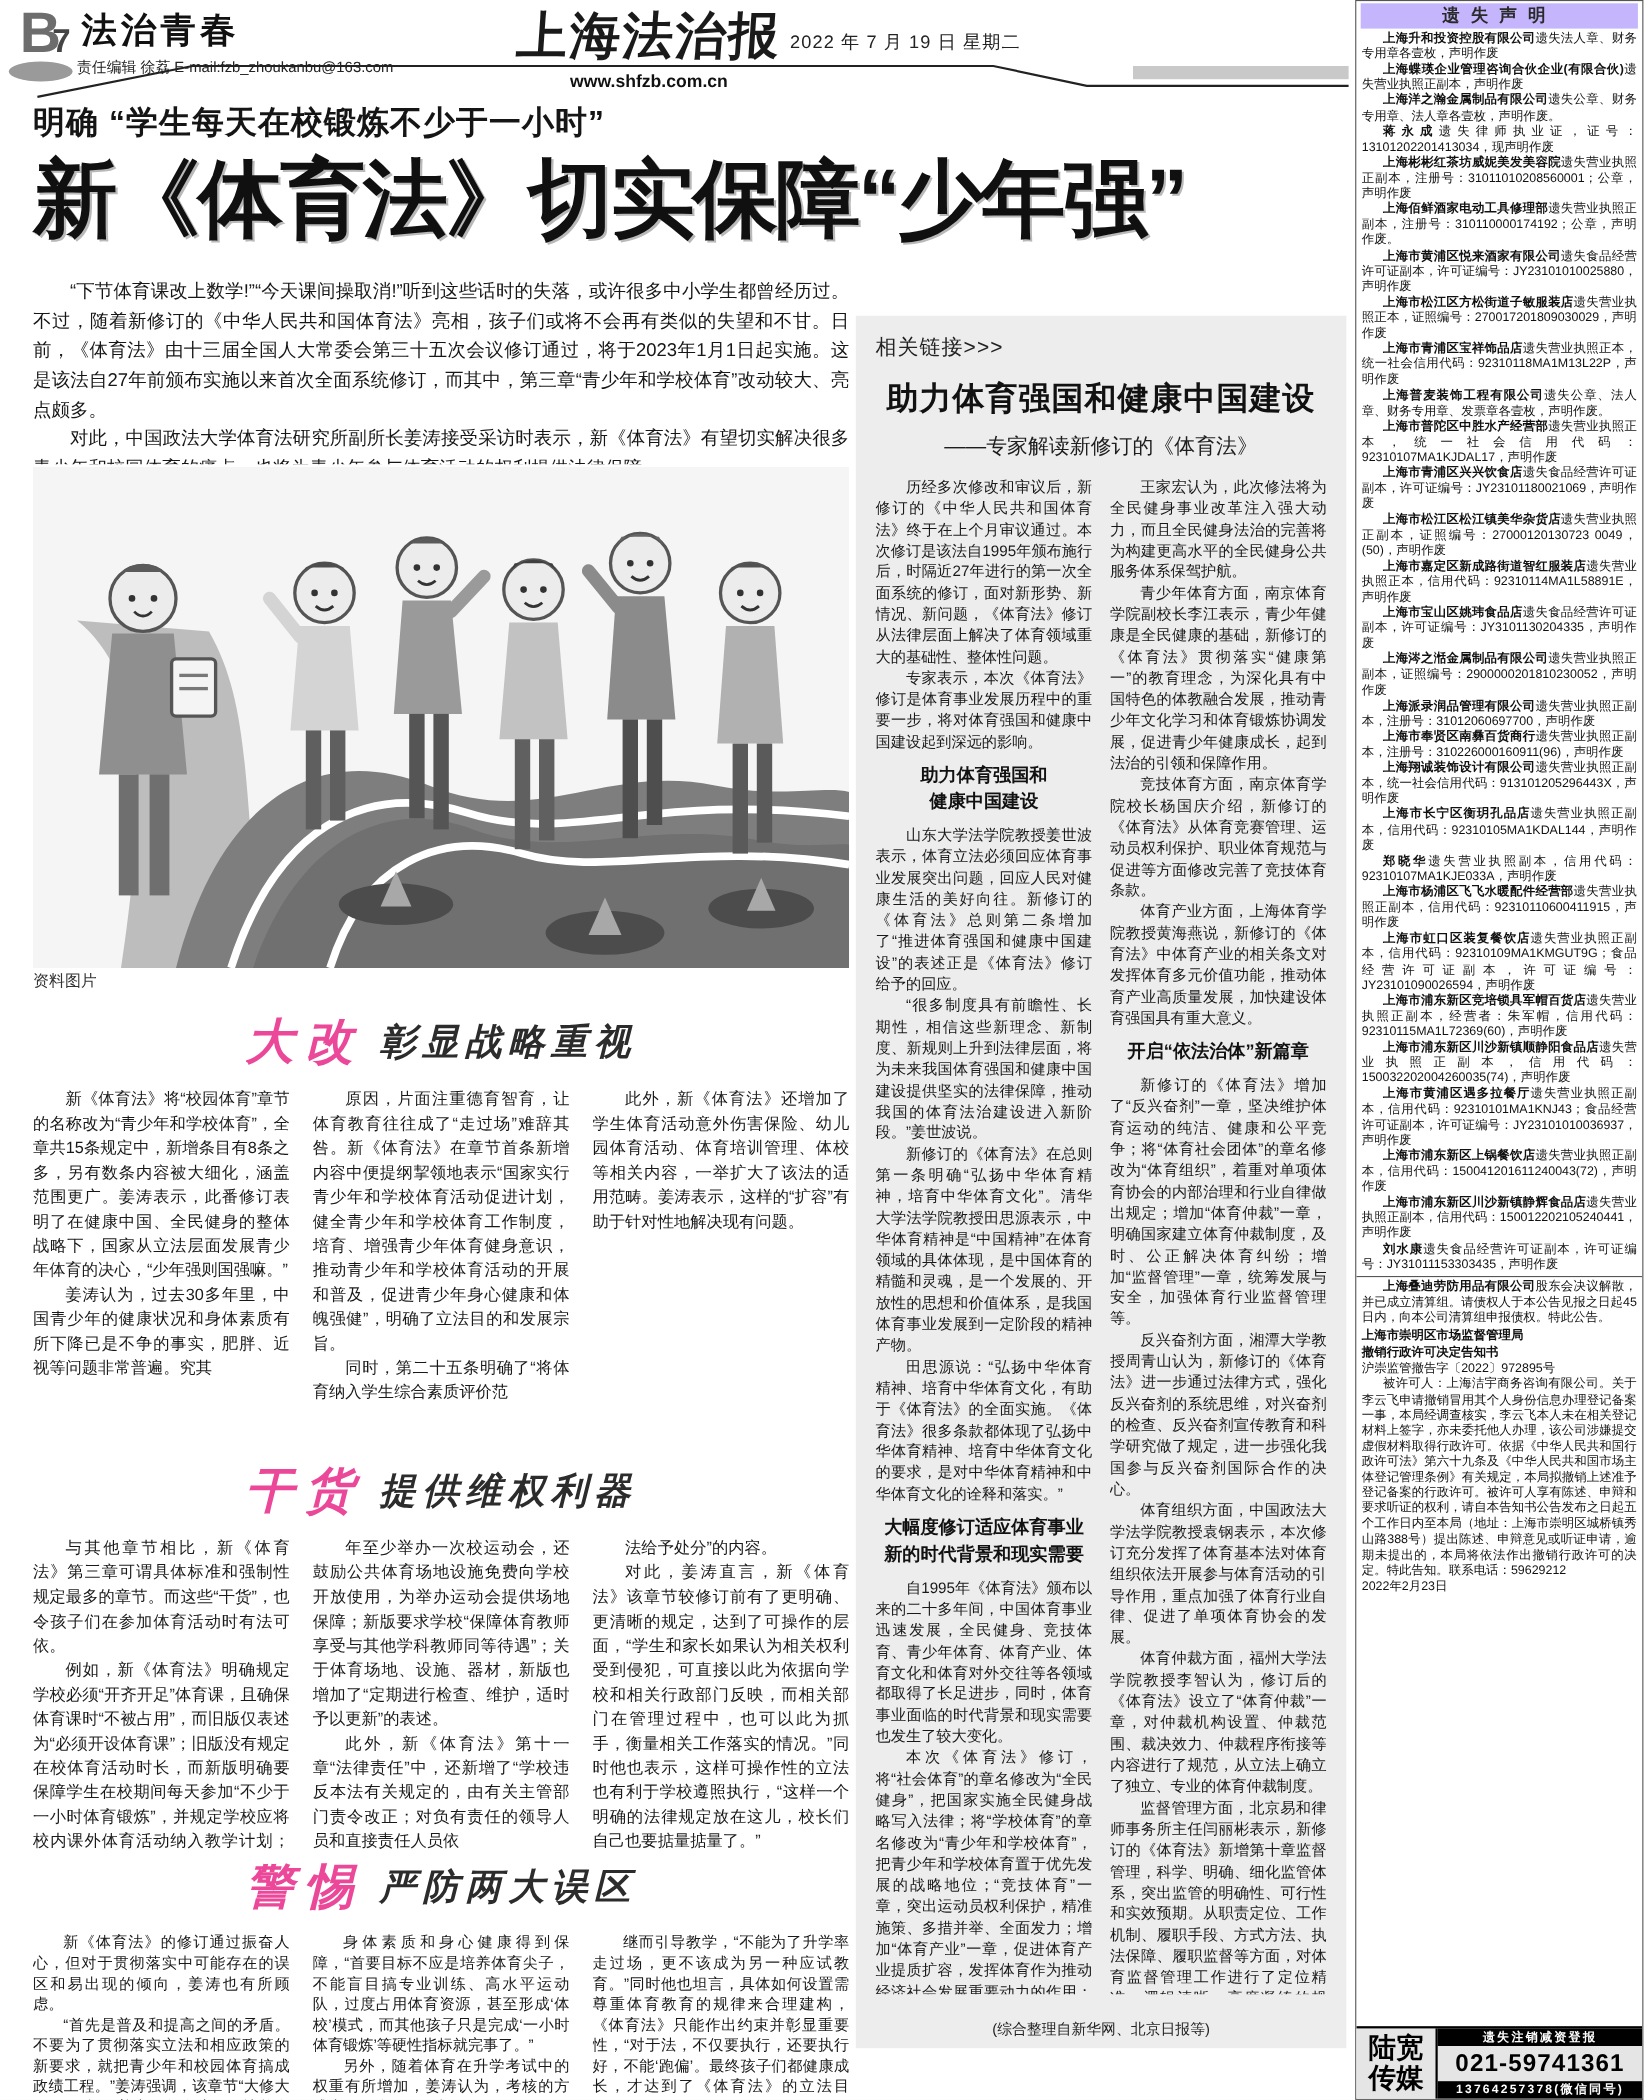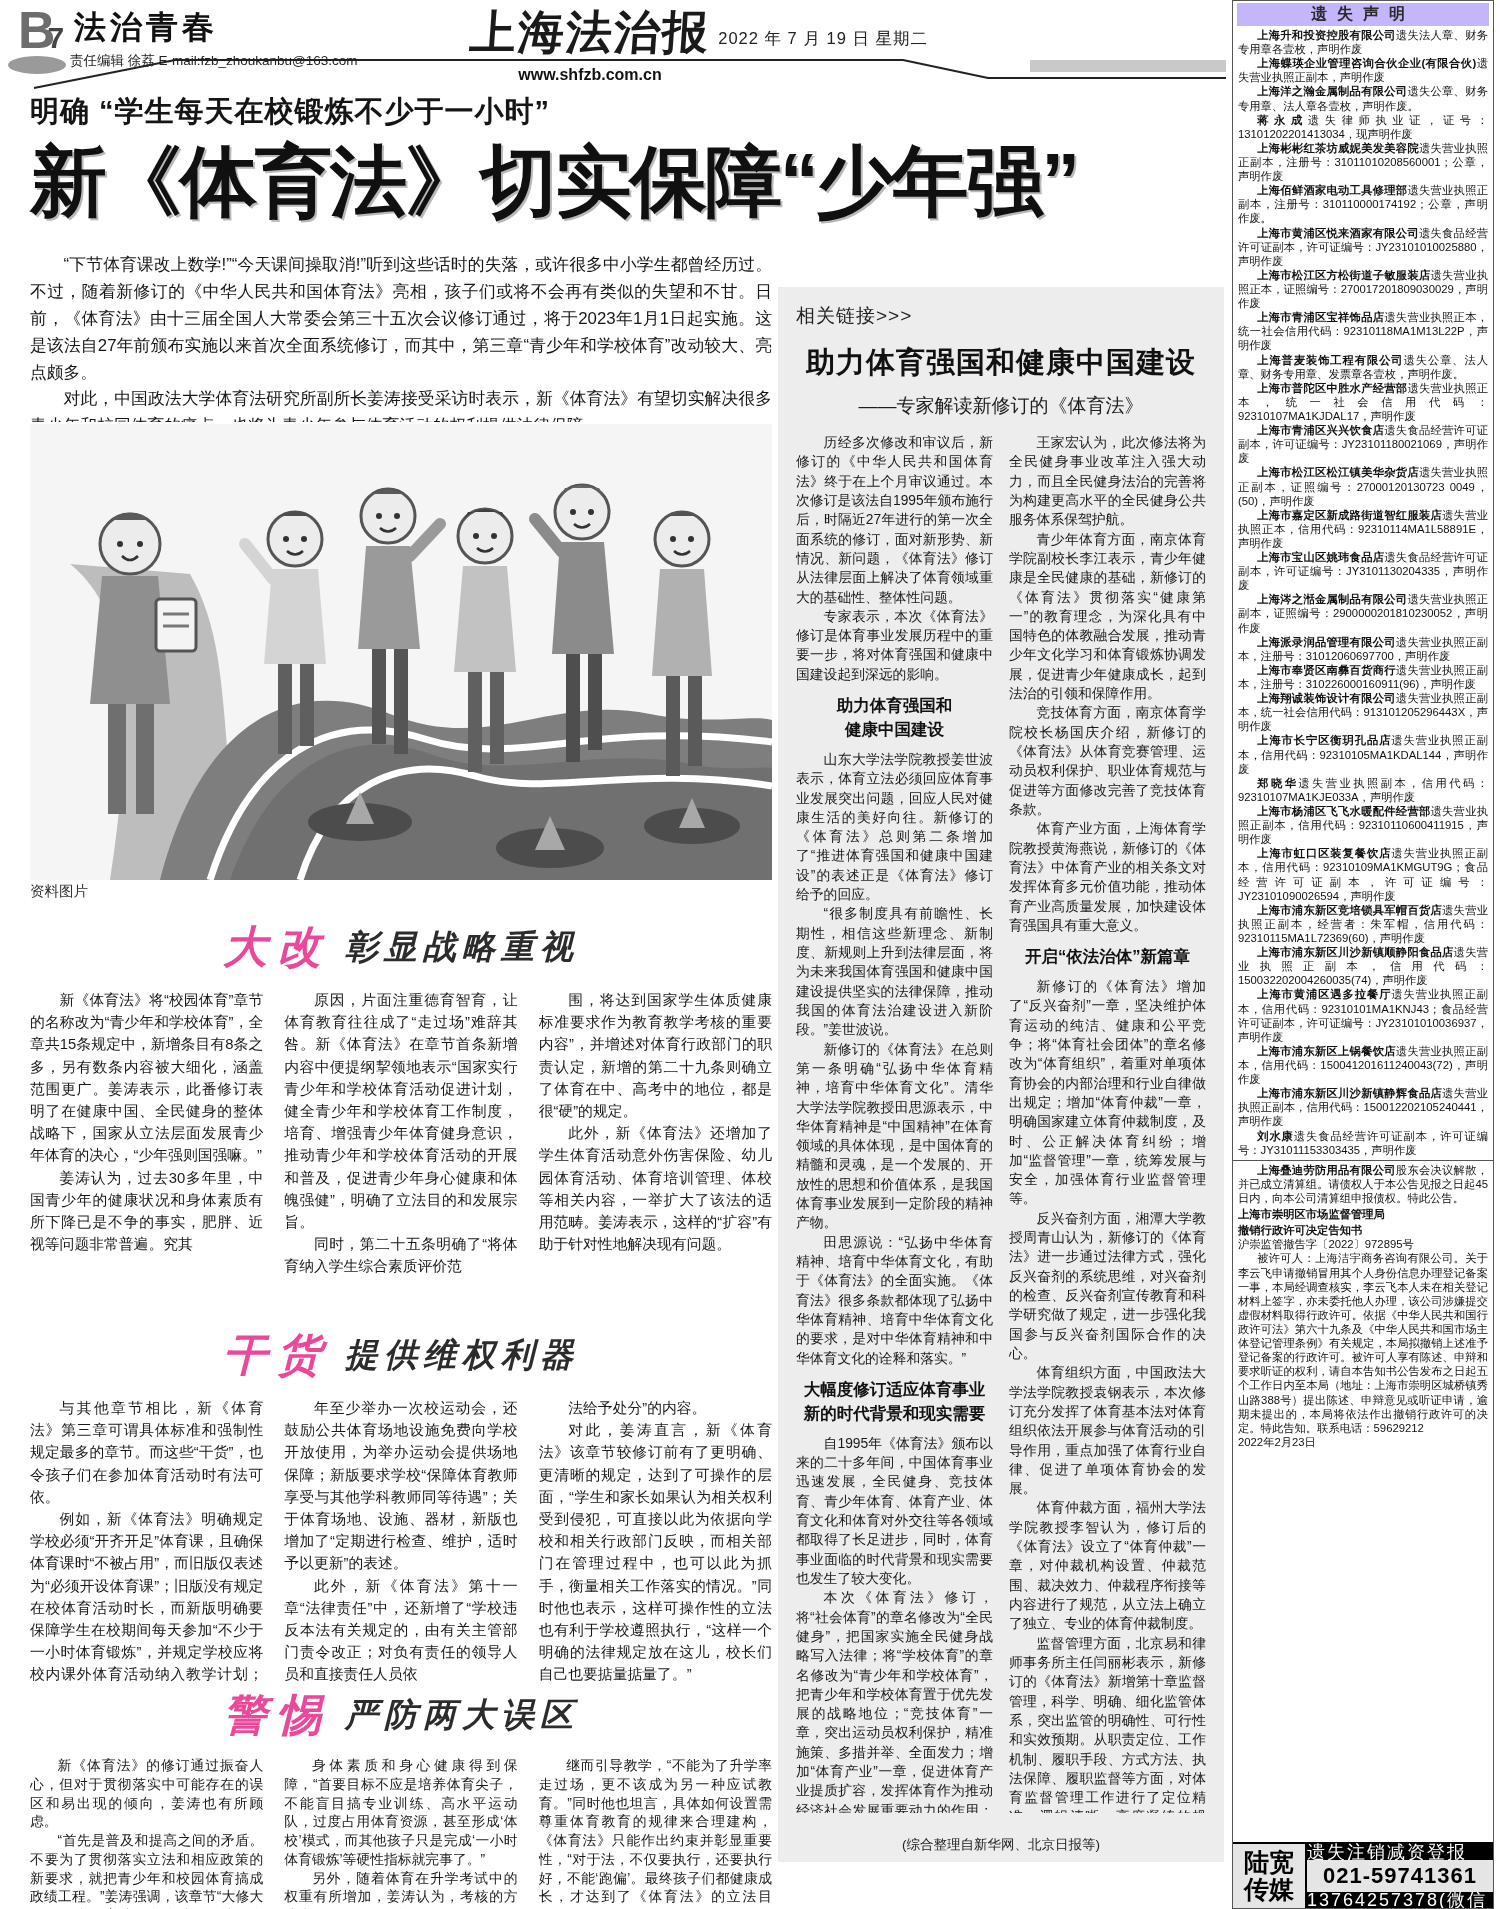--- a/index.html
+++ b/index.html
@@ -66,21 +66,21 @@
   .ads b,.notices b{font-weight:900;}
   .notices{border-top:1px solid #555;margin-top:3px;padding:2px 5px;}
   .nb-org,.nb-title{text-align:center;font-weight:900;font-size:12.5px;text-indent:0 !important;margin-top:2px !important;}
   .nb-doc{text-align:center;font-size:11px;text-indent:0 !important;}
   .nb-sign{text-align:right;text-indent:0 !important;}
   .botad{position:absolute;left:0;bottom:0;width:100%;height:64px;border-top:2px solid #000;
          display:flex;background:#e5e5e5;}
   .botad .brand{width:72px;border-right:2px solid #000;display:flex;flex-direction:column;
                 align-items:center;justify-content:center;font-size:25px;font-weight:900;line-height:1.1;color:#000;}
   .botad .right{flex:1;display:flex;flex-direction:column;}
-  .botad .strip{background:#000;color:#fff;font-size:18px;font-weight:normal;text-align:left;
+  .botad .strip{background:#000;color:#fff;font-size:11px;font-weight:bold;text-align:center;
                 letter-spacing:2px;line-height:16px;height:16px;}
   .botad .phone{flex:1;display:flex;align-items:center;justify-content:center;
                 font-size:22px;font-weight:900;letter-spacing:1px;color:#000;}
 </style>
 </head>
 <body>
 
 <div class="page">
 
   <div class="hdr">
@@ -209,21 +209,20 @@
     <div class="cols3">
       <div class="tcol">
           <p>新《体育法》将“校园体育”章节的名称改为“青少年和学校体育”，全章共15条规定中，新增条目有8条之多，另有数条内容被大细化，涵盖范围更广。姜涛表示，此番修订表明了在健康中国、全民健身的整体战略下，国家从立法层面发展青少年体育的决心，“少年强则国强嘛。”</p>
           <p>姜涛认为，过去30多年里，中国青少年的健康状况和身体素质有所下降已是不争的事实，肥胖、近视等问题非常普遍。究其</p>
         </div>
       <div class="tcol">
           <p>原因，片面注重德育智育，让体育教育往往成了“走过场”难辞其咎。新《体育法》在章节首条新增内容中便提纲挈领地表示“国家实行青少年和学校体育活动促进计划，健全青少年和学校体育工作制度，培育、增强青少年体育健身意识，推动青少年和学校体育活动的开展和普及，促进青少年身心健康和体魄强健”，明确了立法目的和发展宗旨。</p>
           <p>同时，第二十五条明确了“将体育纳入学生综合素质评价范</p>
         </div>
       <div class="tcol">
-          <p>围，将达到国家学生体质健康标准要求作为教育教学考核的重要内容”，并增述对体育行政部门的职责认定，新增的第二十九条则确立了体育在中、高考中的地位，都是很“硬”的规定。</p>
           <p>此外，新《体育法》还增加了学生体育活动意外伤害保险、幼儿园体育活动、体育培训管理、体校等相关内容，一举扩大了该法的适用范畴。姜涛表示，这样的“扩容”有助于针对性地解决现有问题。</p>
         </div>
     </div>
   </div>
 
   <div class="sect" id="sec-ganhuo">
     <div class="sect-h">
       <span class="tag">干货</span><span class="st">提供维权利器</span>
     </div>
     <div class="cols3">

